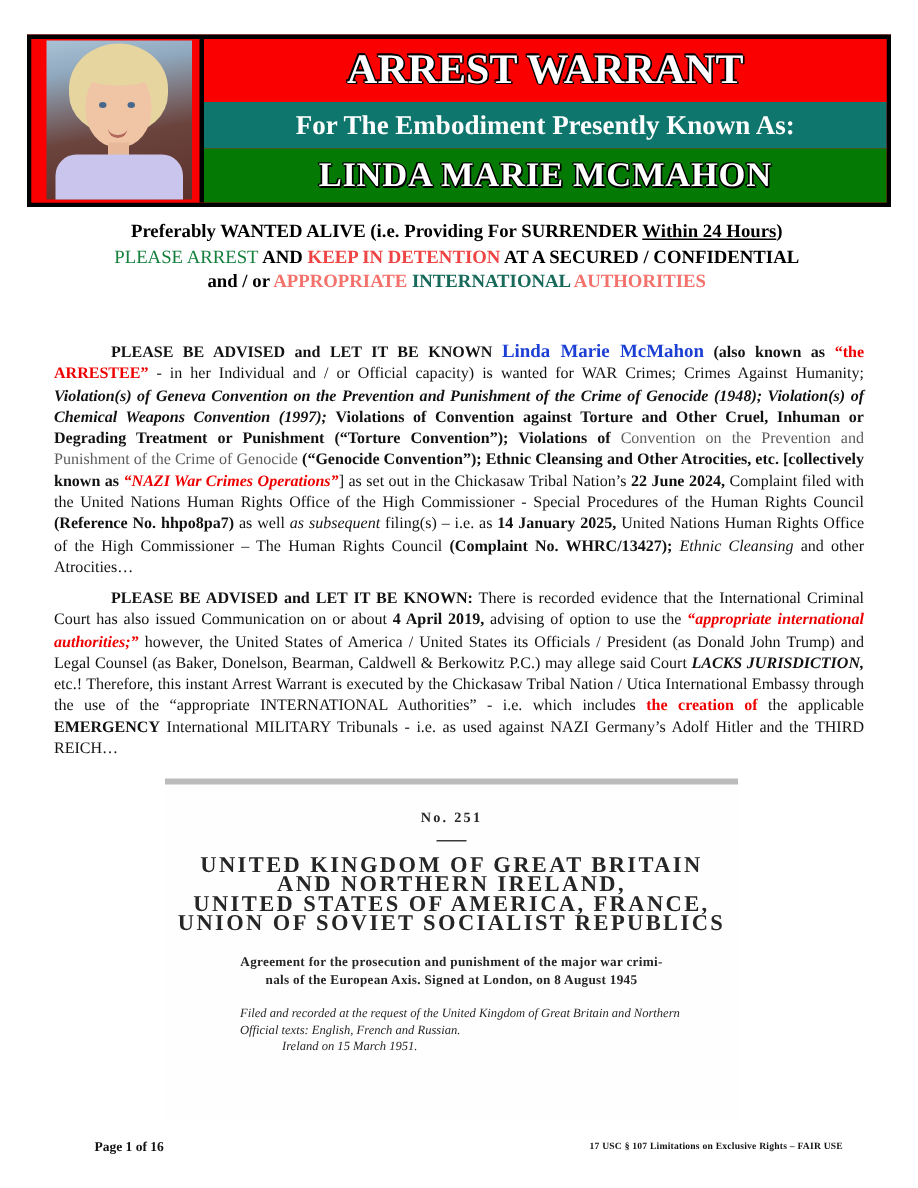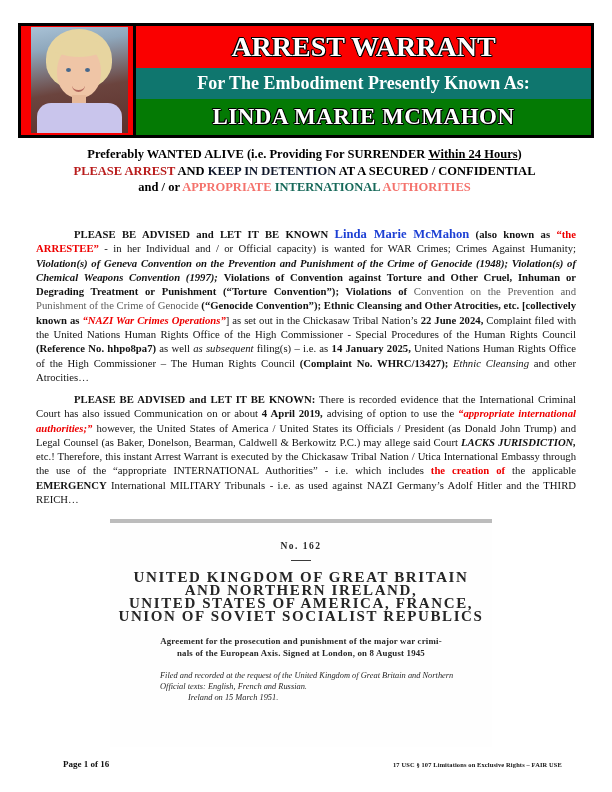--- a/index.html
+++ b/index.html
@@ -35,22 +35,22 @@
   .s-r{font-weight:normal;}
   .s-b{font-weight:bold;}
   .s-i{font-style:italic;}
   .s-bi{font-weight:bold;font-style:italic;}
   .s-blue{color:#1c3fd4;font-weight:bold;font-size:12.6px;}
   .s-redb{color:#ee0000;font-weight:bold;}
   .s-redbi{color:#ee0000;font-weight:bold;font-style:italic;}
   .s-gray{color:#5c5c5c;font-weight:normal;}
   .s-k{color:#000;font-weight:bold;}
   .s-ku{color:#000;font-weight:bold;text-decoration:underline;}
-  .s-red{color:#b91c1c;font-weight:bold;}
-  .s-green{color:#0f172a;font-weight:bold;}
+  .s-red{color:#15803d;font-weight:normal;}
+  .s-green{color:#ef4444;font-weight:bold;}
   .s-fgreen{color:#067a22;font-weight:bold;}
   .s-magenta{color:#cf0e6a;font-weight:bold;}
   .s-crimson{color:#c2123f;font-weight:bold;}
   .s-coral{color:#f4726c;font-weight:bold;}
   .s-teal{color:#17695a;font-weight:bold;}
 
   
   .para{position:absolute;left:36px;width:540px;text-align:justify;font-size:10.7px;line-height:14.3px;text-indent:38px;color:#121212;}
   .para-1{top:227px;}
   .para-2{top:392px;}
@@ -98,21 +98,21 @@
     <div><span class="s-k">Preferably WANTED ALIVE (i.e. Providing For SURRENDER </span><span class="s-ku">Within 24 Hours</span><span class="s-k">)</span></div>
     <div><span class="s-red">PLEASE ARREST</span><span class="s-k"> AND </span><span class="s-green">KEEP IN DETENTION</span><span class="s-k"> AT A SECURED / CONFIDENTIAL</span></div>
     <div><span class="s-k">and / or </span><span class="s-coral">APPROPRIATE</span><span class="s-k"> </span><span class="s-teal">INTERNATIONAL</span><span class="s-k"> </span><span class="s-coral">AUTHORITIES</span></div>
   </div>
 
   <div class="para para-1"><span class="s-b">PLEASE BE ADVISED and LET IT BE KNOWN </span><span class="s-blue">Linda Marie McMahon</span><span class="s-b"> (also known as </span><span class="s-redb">“the ARRESTEE”</span><span class="s-r"> - in her Individual and / or Official capacity) is wanted for WAR Crimes; Crimes Against Humanity; </span><span class="s-bi">Violation(s) of Geneva Convention on the Prevention and Punishment of the Crime of Genocide (1948); Violation(s) of Chemical Weapons Convention (1997); </span><span class="s-b">Violations of Convention against Torture and Other Cruel, Inhuman or Degrading Treatment or Punishment (“Torture Convention”); Violations of </span><span class="s-gray">Convention on the Prevention and Punishment of the Crime of Genocide </span><span class="s-b">(“Genocide Convention”); Ethnic Cleansing and Other Atrocities, etc. [collectively known as </span><span class="s-redbi">“NAZI War Crimes Operations”</span><span class="s-r">] as set out in the Chickasaw Tribal Nation’s </span><span class="s-b">22 June 2024,</span><span class="s-r"> Complaint filed with the United Nations Human Rights Office of the High Commissioner - Special Procedures of the Human Rights Council </span><span class="s-b">(Reference No. hhpo8pa7)</span><span class="s-r"> as well </span><span class="s-i">as subsequent </span><span class="s-r">filing(s) – i.e. as </span><span class="s-b">14 January 2025,</span><span class="s-r"> United Nations Human Rights Office of the High Commissioner – The Human Rights Council </span><span class="s-b">(Complaint No. WHRC/13427); </span><span class="s-i">Ethnic Cleansing </span><span class="s-r">and other Atrocities…</span></div>
   <div class="para para-2"><span class="s-b">PLEASE BE ADVISED and LET IT BE KNOWN:</span><span class="s-r">  There is recorded evidence that the International Criminal Court has also issued Communication on or about </span><span class="s-b">4 April 2019,</span><span class="s-r"> advising of option to use the </span><span class="s-redbi">“appropriate international authorities;”</span><span class="s-r"> however, the United States of America / United States its Officials / President (as Donald John Trump) and Legal Counsel (as Baker, Donelson, Bearman, Caldwell &amp; Berkowitz P.C.) may allege said Court </span><span class="s-bi">LACKS JURISDICTION,</span><span class="s-r"> etc.!  Therefore, this instant Arrest Warrant is executed by the Chickasaw Tribal Nation / Utica International Embassy through the use of the “appropriate INTERNATIONAL Authorities” - i.e. which includes </span><span class="s-redb">the creation of</span><span class="s-r"> the applicable </span><span class="s-b">EMERGENCY</span><span class="s-r"> International MILITARY Tribunals - i.e. as used against NAZI Germany’s Adolf Hitler and the THIRD REICH…</span></div>
 
   <div class="scan">
     <div class="scan-topedge"></div>
-    <div class="scan-number">No. 162</div>
+    <div class="scan-number">No. 251</div>
     <hr class="scan-rule">
     <div class="scan-countries">
       <div>UNITED KINGDOM OF GREAT BRITAIN</div>
       <div>AND NORTHERN IRELAND,</div>
       <div>UNITED STATES OF AMERICA, FRANCE,</div>
       <div>UNION OF SOVIET SOCIALIST REPUBLICS</div>
     </div>
     <div class="scan-agreement">
       <div>Agreement for the prosecution and punishment of the major war crimi-</div>
       <div>nals of the European Axis. Signed at London, on 8 August 1945</div>

